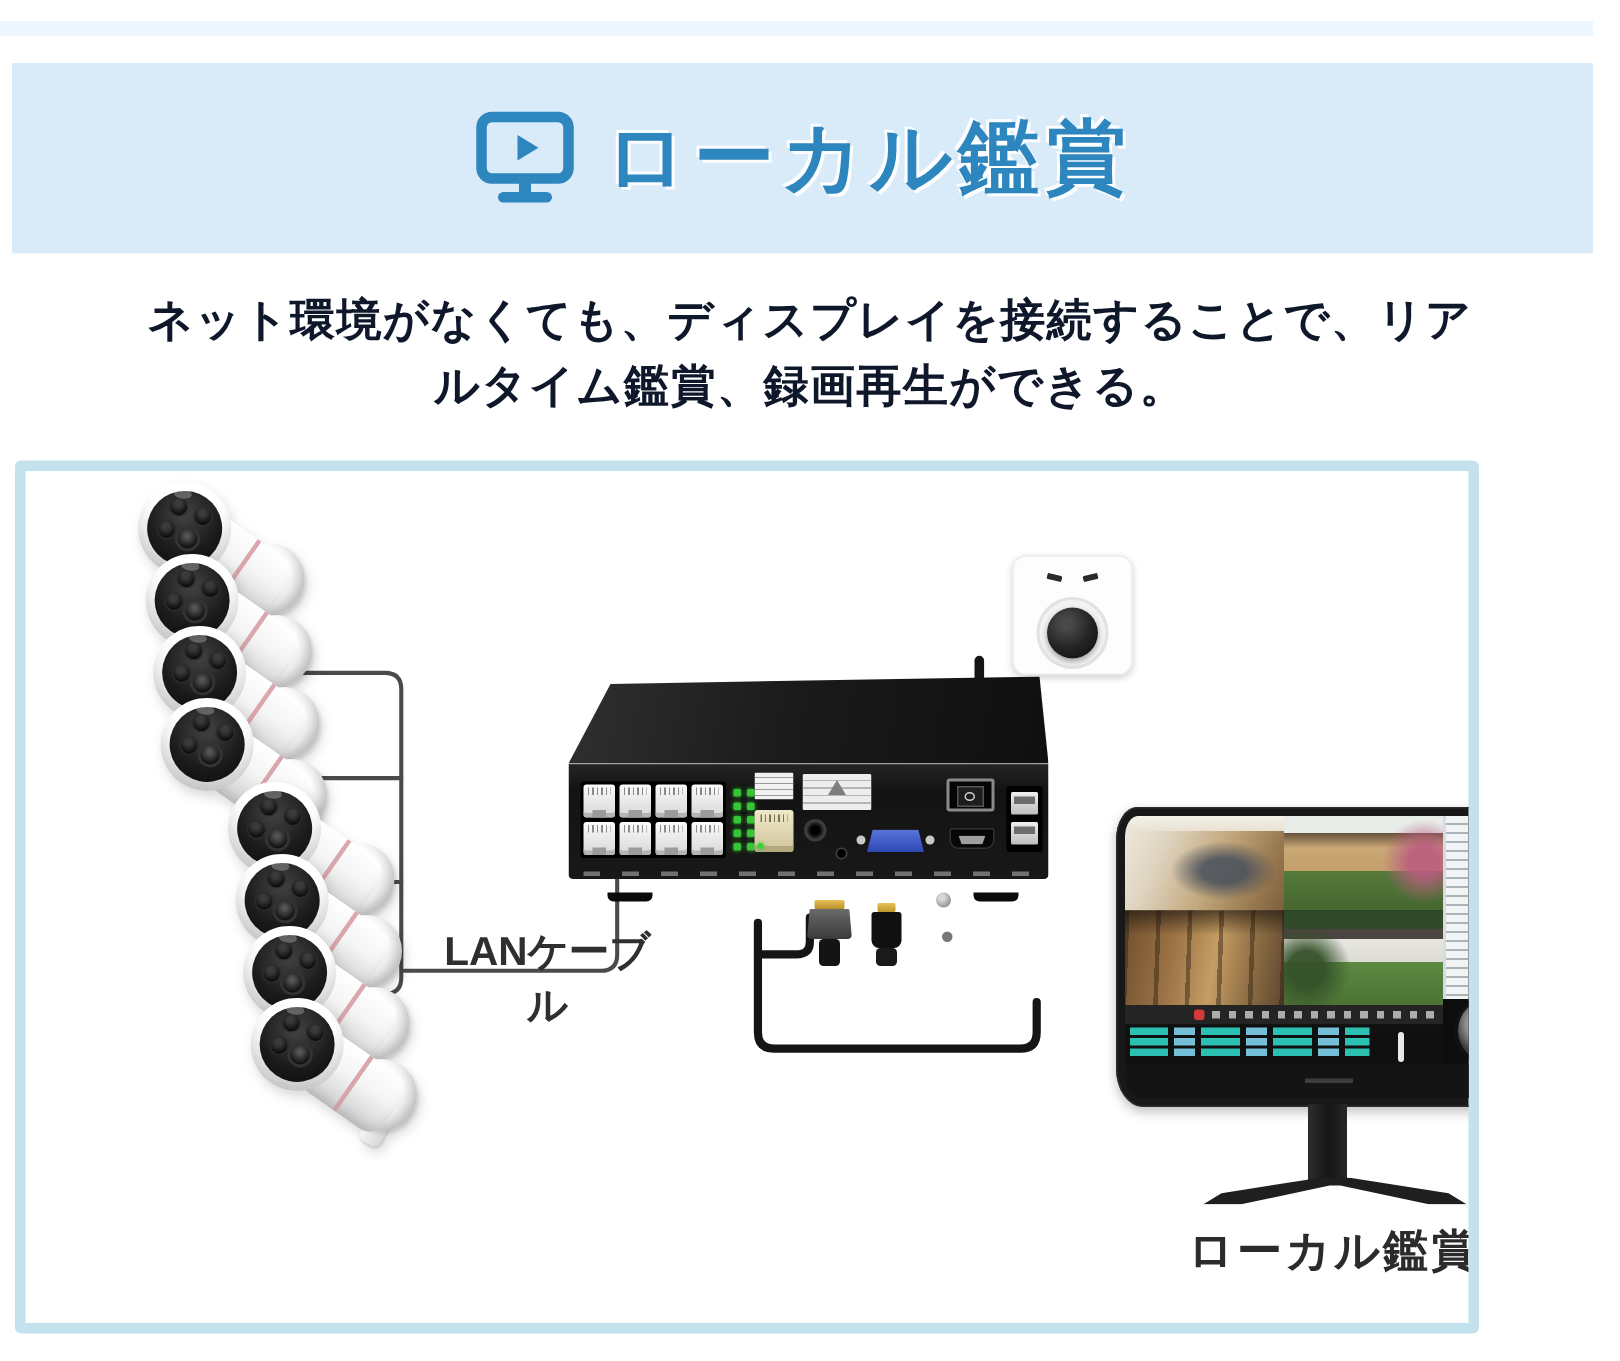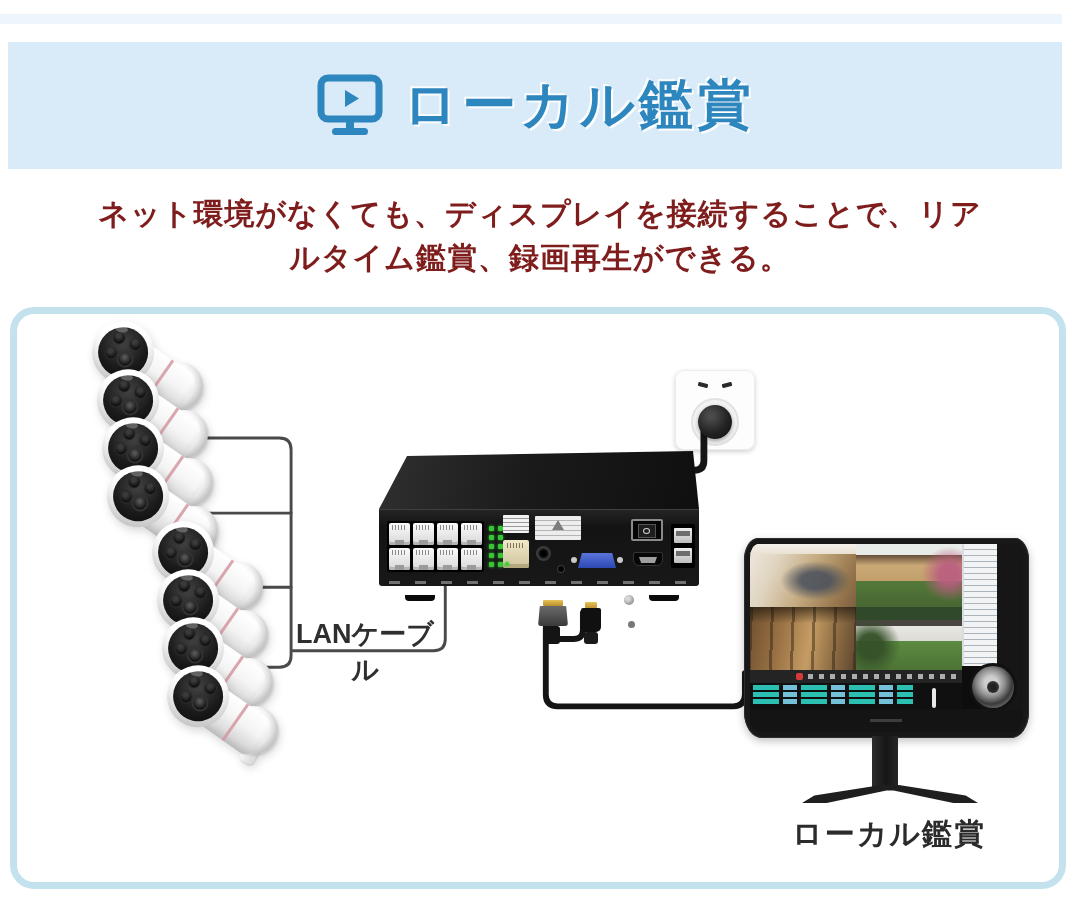--- a/index.html
+++ b/index.html
@@ -20,25 +20,25 @@
 
   
   .banner{position:absolute;left:8px;top:28px;width:1054px;height:127px;
           background:var(--banner-bg);display:flex;align-items:center;justify-content:center;gap:18px}
   .banner-title{font-size:54px;font-weight:800;color:var(--accent-blue);letter-spacing:4px;
                 text-shadow:2px 2px 0 rgba(255,255,255,.9),-2px -2px 0 rgba(255,255,255,.9)}
   .banner-icon{width:70px;height:66px;flex:0 0 auto}
 
   
   .desc{position:absolute;left:0;top:178px;width:1080px;text-align:center;
-        font-size:30px;font-weight:bold;color:#7f1d1d;line-height:1.45;letter-spacing:1px}
-
-  
-  .diagram{position:absolute;left:10px;top:293px;width:1056px;height:582px;background:#fff;
-           border:7px solid var(--diagram-border);border-radius:24px;overflow:hidden}
+        font-size:30px;font-weight:bold;color:#0f172a;line-height:1.45;letter-spacing:1px}
+
+  
+  .diagram{position:absolute;left:10px;top:293px;width:976px;height:582px;background:#fff;
+           border:7px solid var(--diagram-border);border-radius:4px;overflow:hidden}
   .wires{position:absolute;left:0;top:0;width:100%;height:100%;z-index:2}
 
   
   .lan-label{position:absolute;left:268px;top:302px;width:160px;text-align:center;z-index:6;
              font-size:27px;font-weight:bold;color:#2f2f2f}
   .monitor-label{position:absolute;left:742px;top:500px;width:260px;text-align:center;z-index:6;
              font-size:30px;font-weight:bold;color:#2b2b2b;letter-spacing:2px}
 
   
   .cam{position:absolute;width:130px;height:100px;filter:drop-shadow(2px 4px 4px rgba(0,0,0,.15))}

